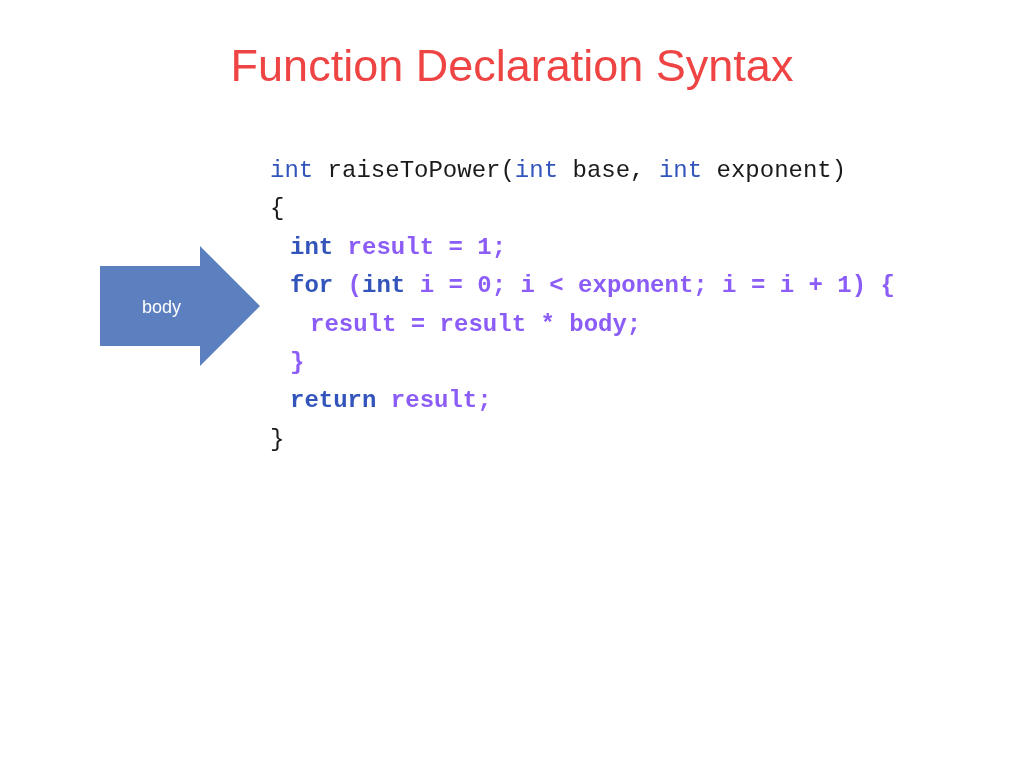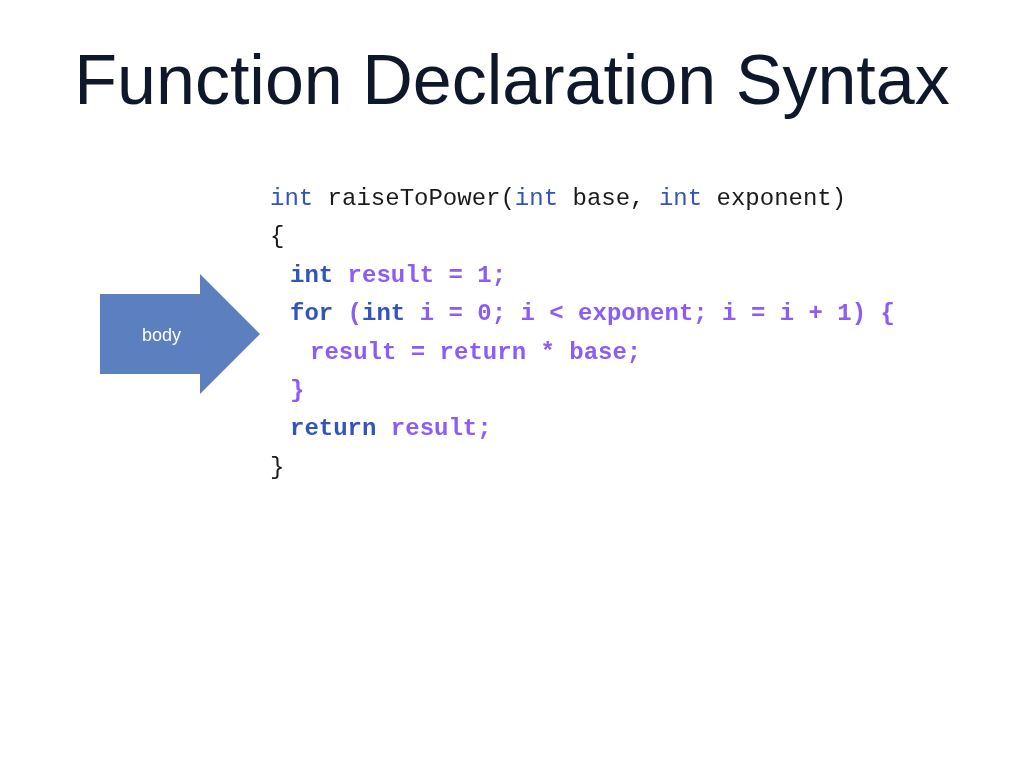--- a/index.html
+++ b/index.html
@@ -18,23 +18,23 @@
 
     .slide {
       width: 1024px;
       height: 768px;
       background: #ffffff;
       position: relative;
       padding: 40px 60px;
     }
 
     .title {
-      font-size: 70px;
+      font-size: 45px;
       font-weight: 400;
-      color: #0f172a;
+      color: #ef4444;
       text-align: center;
       margin-bottom: 60px;
       font-family: 'Segoe UI', Arial, sans-serif;
     }
 
     .content-area {
       display: flex;
       align-items: center;
       margin-top: 20px;
       margin-left: 40px;
@@ -101,20 +101,20 @@
         <polygon points="0,20 100,20 100,0 160,60 100,120 100,100 0,100" fill="#5b7fbf"></polygon>
         <text x="42" y="67" font-family="Segoe UI, Arial, sans-serif" font-size="18" fill="white">body</text>
       </svg>
     </div>
 
     <div class="code-block">
       <span class="code-line"><span class="kw-normal">int</span><span> raiseToPower(</span><span class="kw-normal">int</span><span> base, </span><span class="kw-normal">int</span><span> exponent)</span></span>
       <span class="code-line">{</span>
       <span class="code-line indent1"><span class="kw">int</span><span class="bold-text"> result = 1;</span></span>
       <span class="code-line indent1"><span class="kw">for</span><span class="bold-text"> (</span><span class="kw">int</span><span class="bold-text"> i = 0; i &lt; <span class="bold-text">exponent</span>; i = i + 1) {</span></span>
-      <span class="code-line indent2"><span class="bold-text">result = return * base;</span></span>
+      <span class="code-line indent2"><span class="bold-text">result = result * body;</span></span>
       <span class="code-line indent1"><span class="bold-text">}</span></span>
       <span class="code-line indent1"><span class="kw">return</span><span class="bold-text"> result;</span></span>
       <span class="code-line">}</span>
     </div>
 
   </div>
 </div>
 
 </body></html>

